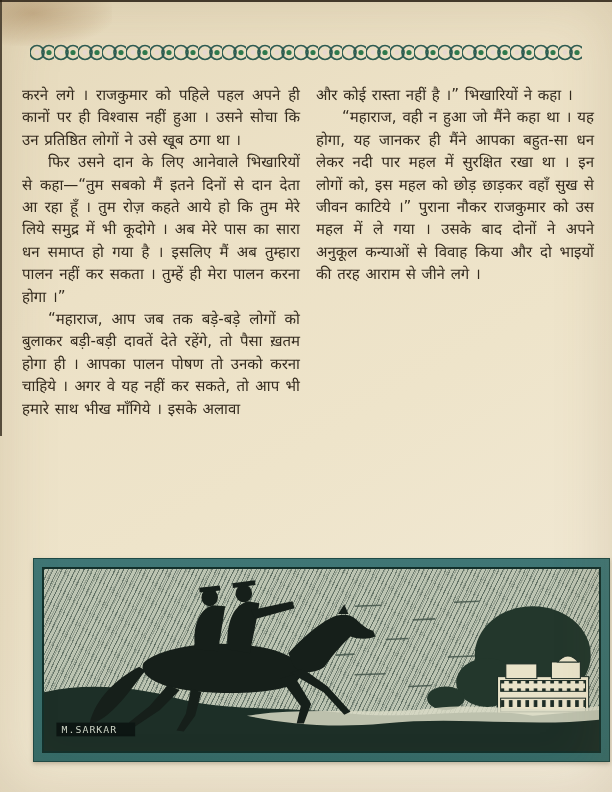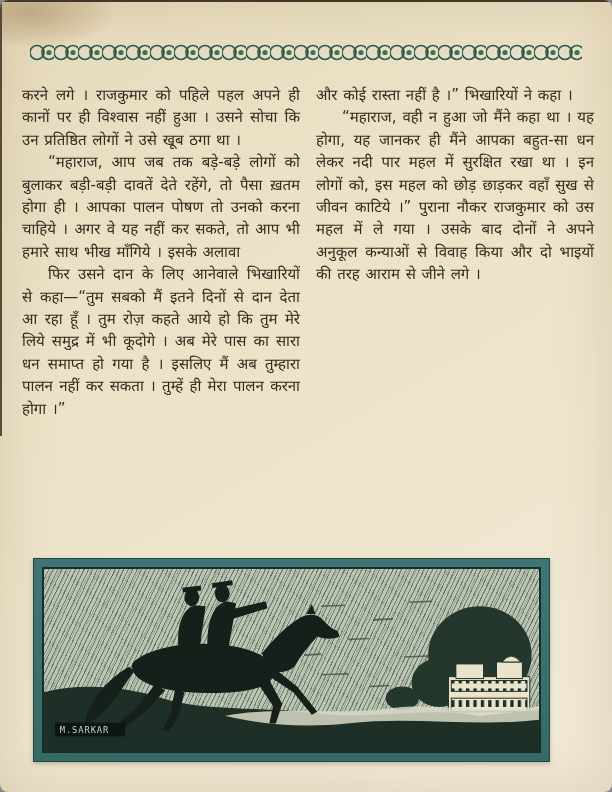--- a/index.html
+++ b/index.html
@@ -1,20 +1,19 @@
 <!DOCTYPE html>
 <html><head>
 <meta charset="utf-8">
 <style>
   html,body { margin:0; padding:0; background:#888; }
   .page {
     position:relative; width:612px; height:792px; overflow:hidden;
     background: linear-gradient(150deg,#e6dabc 0%, #ece1c6 30%, #eee4ca 55%, #f2ead8 100%);
     font-family:"DejaVu Sans", sans-serif;
-    border-radius:8px;
   }
   .edge-top    { position:absolute; left:0; top:0; width:100%; height:2px; background:#20180f; opacity:.85; }
   .edge-left   { position:absolute; left:0; top:0; width:2px; height:55%; background:#20180f; opacity:.75; }
   .stain {
     position:absolute; left:2px; top:2px; width:110px; height:44px;
     background: radial-gradient(ellipse at 28% 25%, rgba(146,104,56,.38), rgba(146,104,56,.12) 55%, transparent 75%);
     pointer-events:none;
   }
   .vignette {
     position:absolute; inset:0; pointer-events:none;
@@ -23,21 +22,21 @@
   .ornament-band { position:absolute; left:30px; top:43px; width:552px; height:19px; }
   .columns {
     position:absolute; left:22px; top:84px; width:572px;
     display:flex; gap:16px;
     color:#332a1e; font-size:15px; line-height:22.4px; text-align:justify;
   }
   .col { width:278px; }
   .col p { margin:0; word-spacing:1px; }
   .col p.indent { text-indent:26px; }
   .illustration {
-    position:absolute; left:33px; top:558px; width:517px; height:204px;
+    position:absolute; left:33px; top:558px; width:577px; height:204px;
     background: linear-gradient(180deg,#3f7675,#356b68);
     border:1px solid #1e4a46; box-sizing:border-box; padding:8px;
     box-shadow: 0 2px 4px rgba(60,45,20,.25);
   }
   .illu-inner {
     position:relative; width:100%; height:100%; box-sizing:border-box;
     border:2px solid #13302b; overflow:hidden;
     background-color:#bcc4b2;
     background-image:
       repeating-linear-gradient(115deg, rgba(38,58,50,.50) 0 1px, transparent 1px 4px),
@@ -64,22 +63,22 @@
           <circle cx="19" cy="9.5" r="2.6" fill="#2f7b4e"></circle>
         </pattern>
       </defs>
       <rect x="0" y="0" width="552" height="19" fill="url(#chain)"></rect>
     </svg>
   </div>
 
   <div class="columns">
     <div class="col">
       <p>करने लगे । राजकुमार को पहिले पहल अपने ही कानों पर ही विश्वास नहीं हुआ । उसने सोचा कि उन प्रतिष्ठित लोगों ने उसे खूब ठगा था ।</p>
+      <p class="indent">फिर उसने दान के लिए आनेवाले भिखारियों से कहा—“तुम सबको मैं इतने दिनों से दान देता आ रहा हूँ । तुम रोज़ कहते आये हो कि तुम मेरे लिये समुद्र में भी कूदोगे । अब मेरे पास का सारा धन समाप्त हो गया है । इसलिए मैं अब तुम्हारा पालन नहीं कर सकता । तुम्हें ही मेरा पालन करना होगा ।”</p>
       <p class="indent">“महाराज, आप जब तक बड़े-बड़े लोगों को बुलाकर बड़ी-बड़ी दावतें देते रहेंगे, तो पैसा ख़तम होगा ही । आपका पालन पोषण तो उनको करना चाहिये । अगर वे यह नहीं कर सकते, तो आप भी हमारे साथ भीख माँगिये । इसके अलावा</p>
-      <p class="indent">फिर उसने दान के लिए आनेवाले भिखारियों से कहा—“तुम सबको मैं इतने दिनों से दान देता आ रहा हूँ । तुम रोज़ कहते आये हो कि तुम मेरे लिये समुद्र में भी कूदोगे । अब मेरे पास का सारा धन समाप्त हो गया है । इसलिए मैं अब तुम्हारा पालन नहीं कर सकता । तुम्हें ही मेरा पालन करना होगा ।”</p>
     </div>
     <div class="col">
       <p>और कोई रास्ता नहीं है ।” भिखारियों ने कहा ।</p>
       <p class="indent">“महाराज, वही न हुआ जो मैंने कहा था । यह होगा, यह जानकर ही मैंने आपका बहुत-सा धन लेकर नदी पार महल में सुरक्षित रखा था । इन लोगों को, इस महल को छोड़ छाड़कर वहाँ सुख से जीवन काटिये ।” पुराना नौकर राजकुमार को उस महल में ले गया । उसके बाद दोनों ने अपने अनुकूल कन्याओं से विवाह किया और दो भाइयों की तरह आराम से जीने लगे ।</p>
     </div>
   </div>
 
   <div class="illustration">
     <div class="illu-inner">
       <svg viewBox="0 0 536 186" preserveAspectRatio="none">

